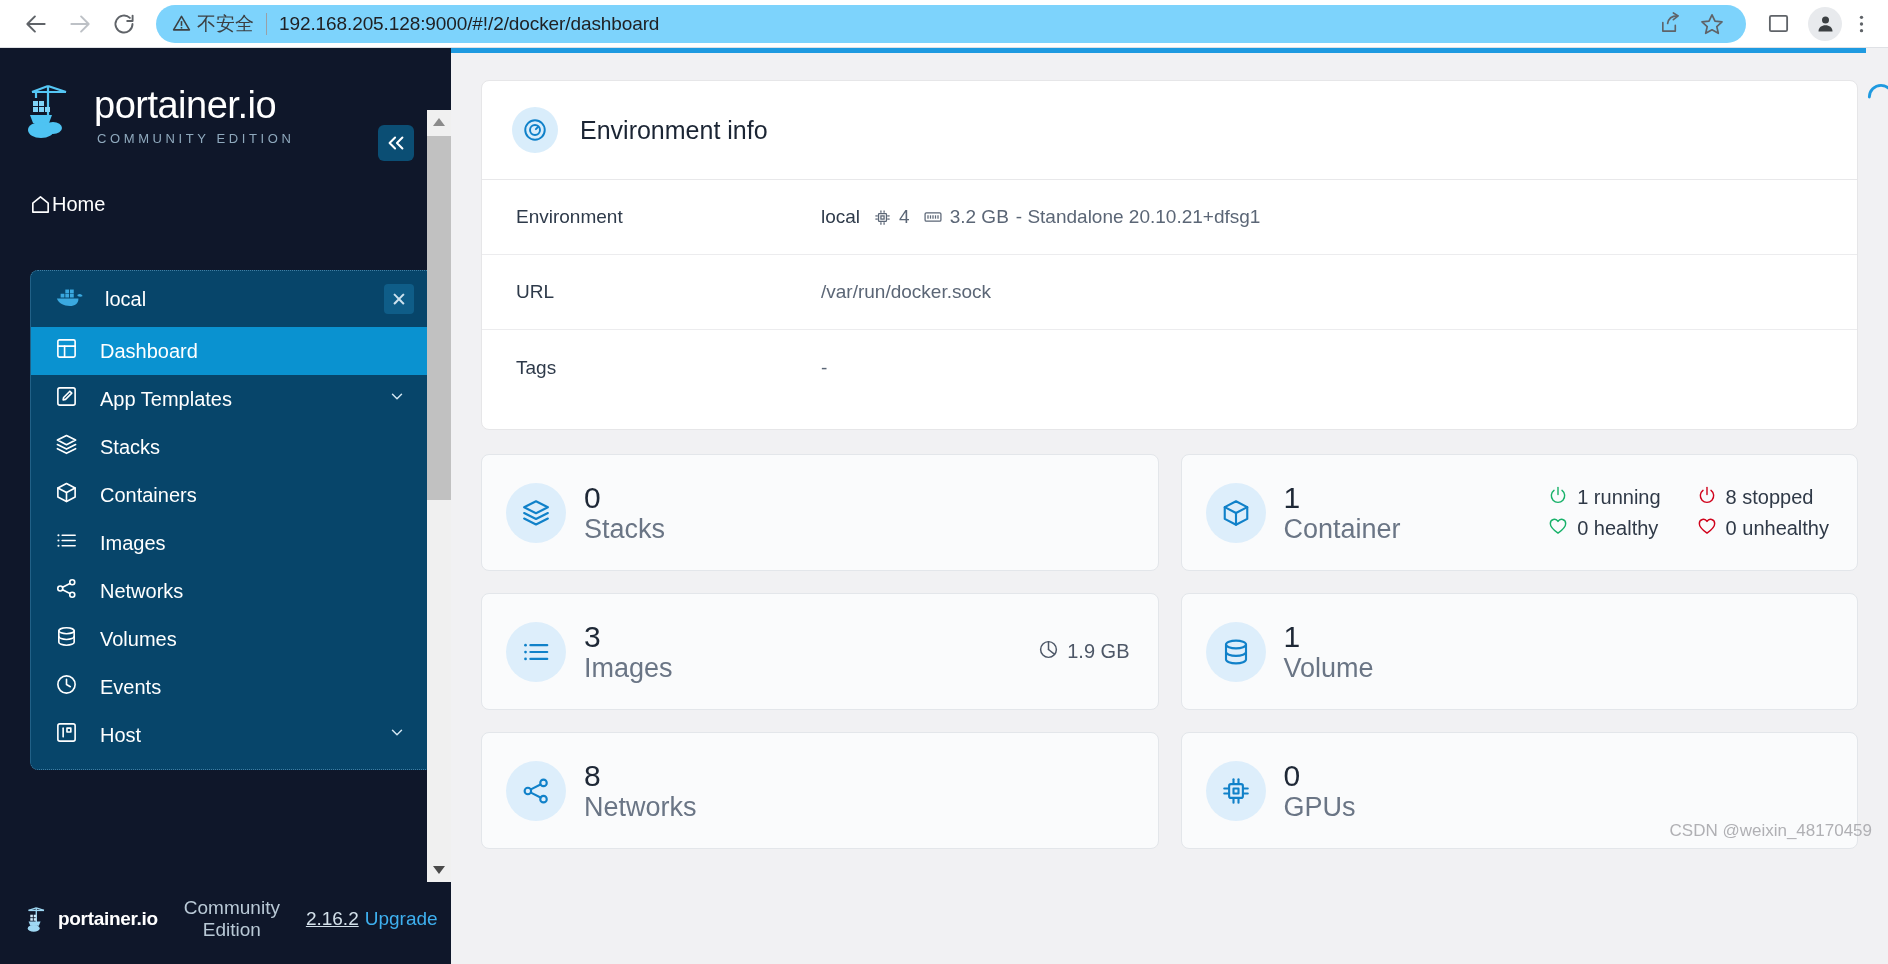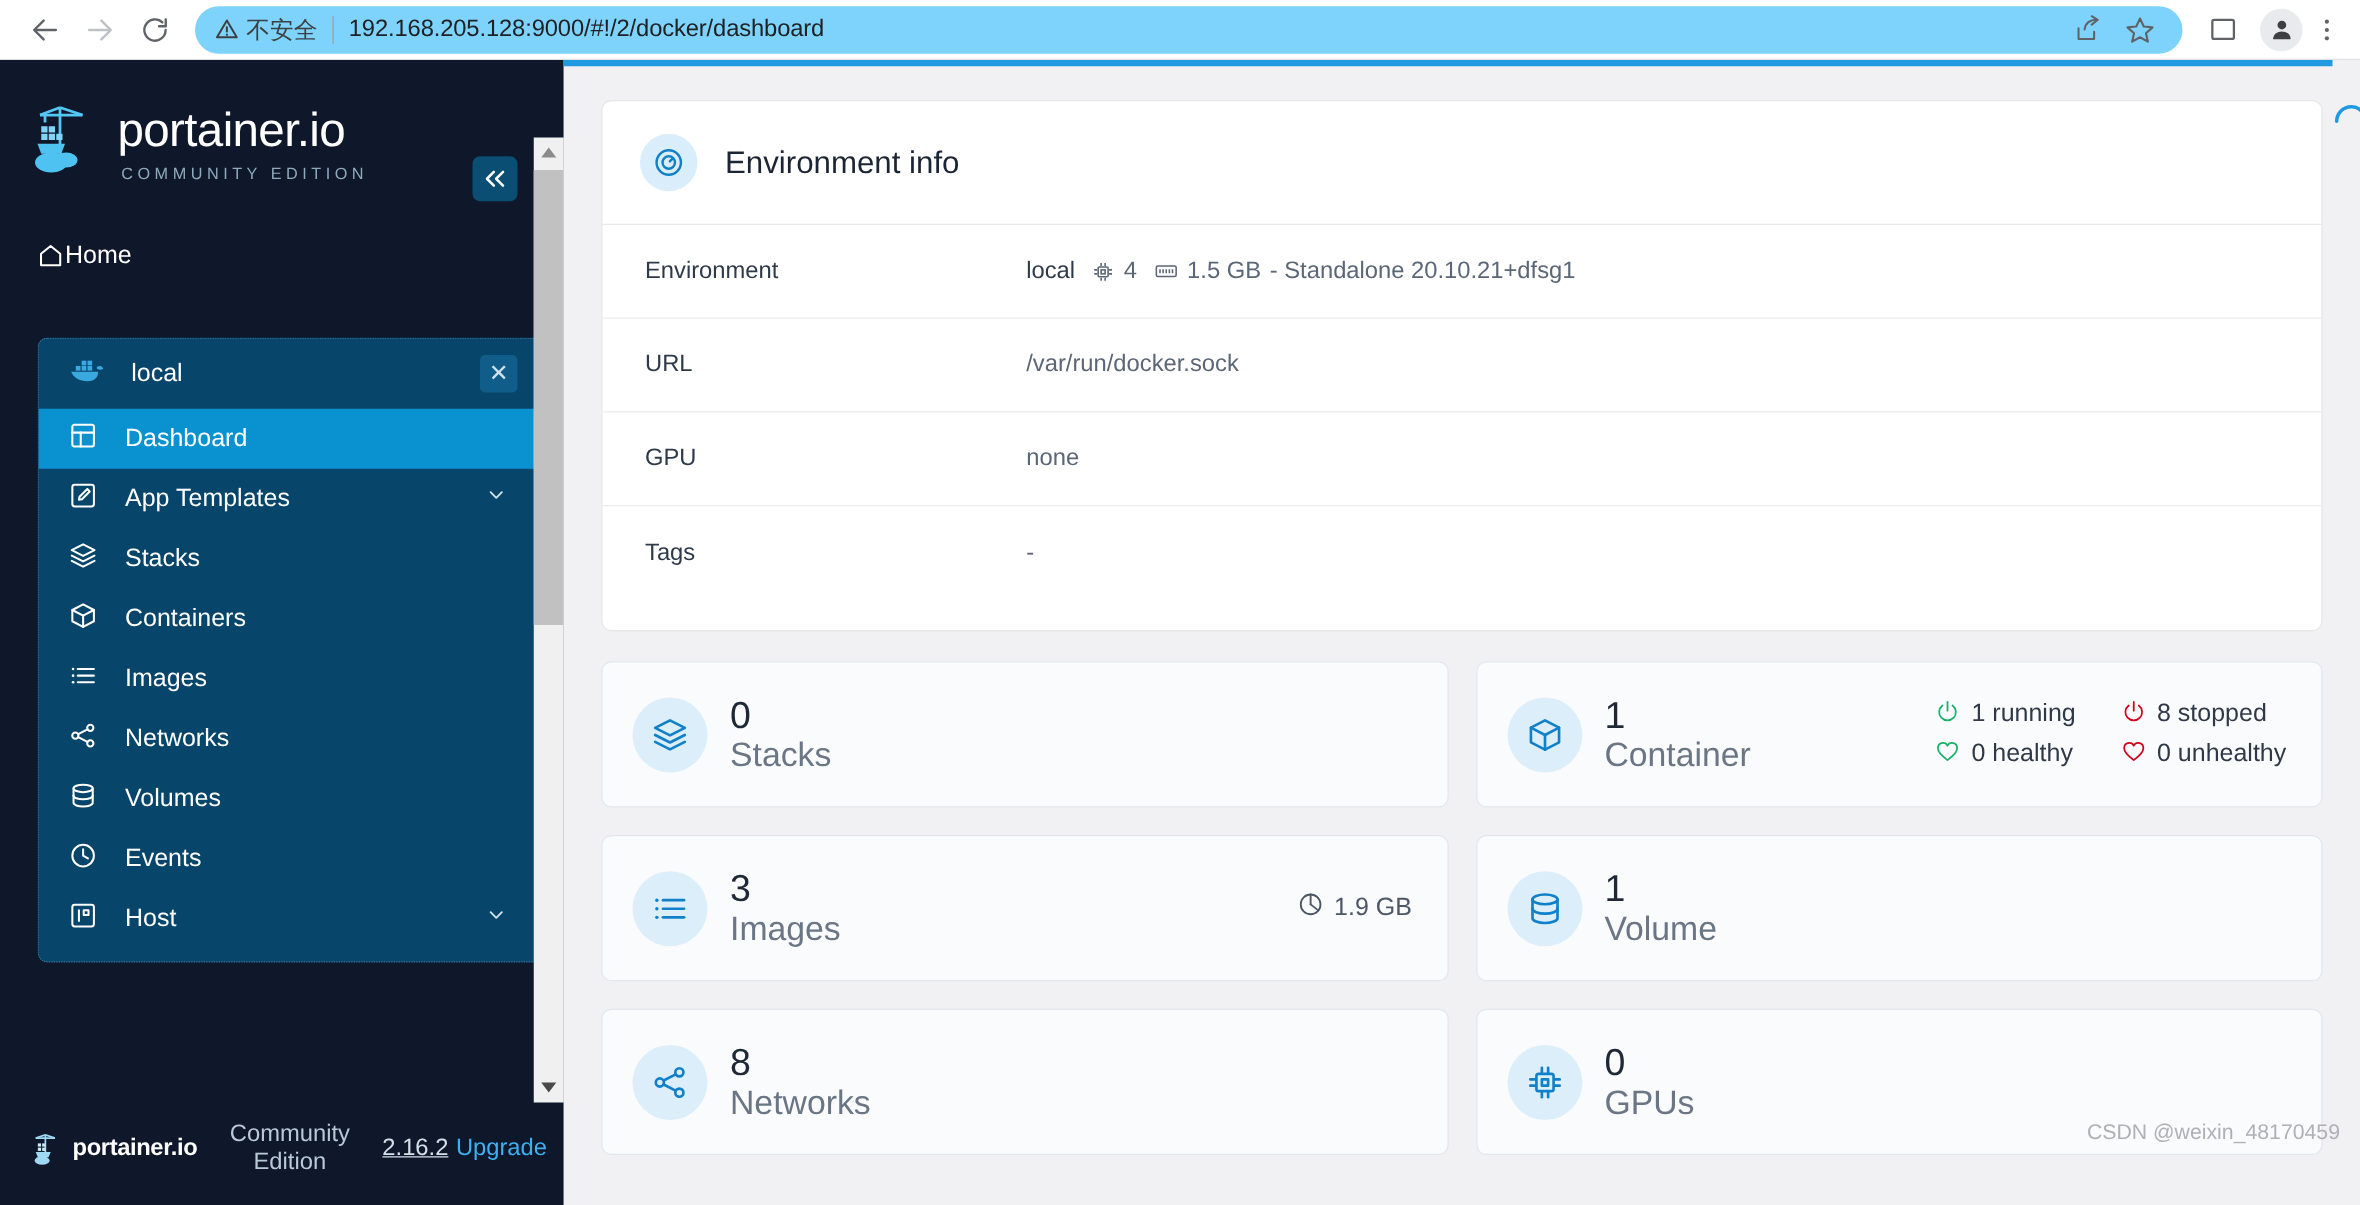--- a/index.html
+++ b/index.html
@@ -559,32 +559,28 @@
             </svg>
             <span>4</span>
             <svg width="20" height="20" viewBox="0 0 24 24" fill="none" stroke="#5b6676" stroke-width="1.5" style="margin-left:6px">
               <rect x="2.5" y="7" width="19" height="10" rx="1.5"></rect>
               <line x1="6" y1="10" x2="6" y2="14"></line>
                 <line x1="9" y1="10" x2="9" y2="14"></line>
               <line x1="12" y1="10" x2="12" y2="14"></line>
                 <line x1="15" y1="10" x2="15" y2="14"></line>
               <line x1="18" y1="10" x2="18" y2="14"></line>
             </svg>
-            <span>1.5 GB</span>
+            <span>3.2 GB</span>
             <span>- Standalone 20.10.21+dfsg1</span>
           </div>
         </div>
 
         <div class="info-row">
           <div class="info-label">URL</div>
           <div class="info-value strong">/var/run/docker.sock</div>
-        </div>
-        <div class="info-row">
-          <div class="info-label">GPU</div>
-          <div class="info-value strong">none</div>
         </div>
         <div class="info-row">
           <div class="info-label">Tags</div>
           <div class="info-value strong">-</div>
         </div>
       </div>
 
       <div id="stat-grid">
           <div class="stat-card">
             <span class="stat-icon">

